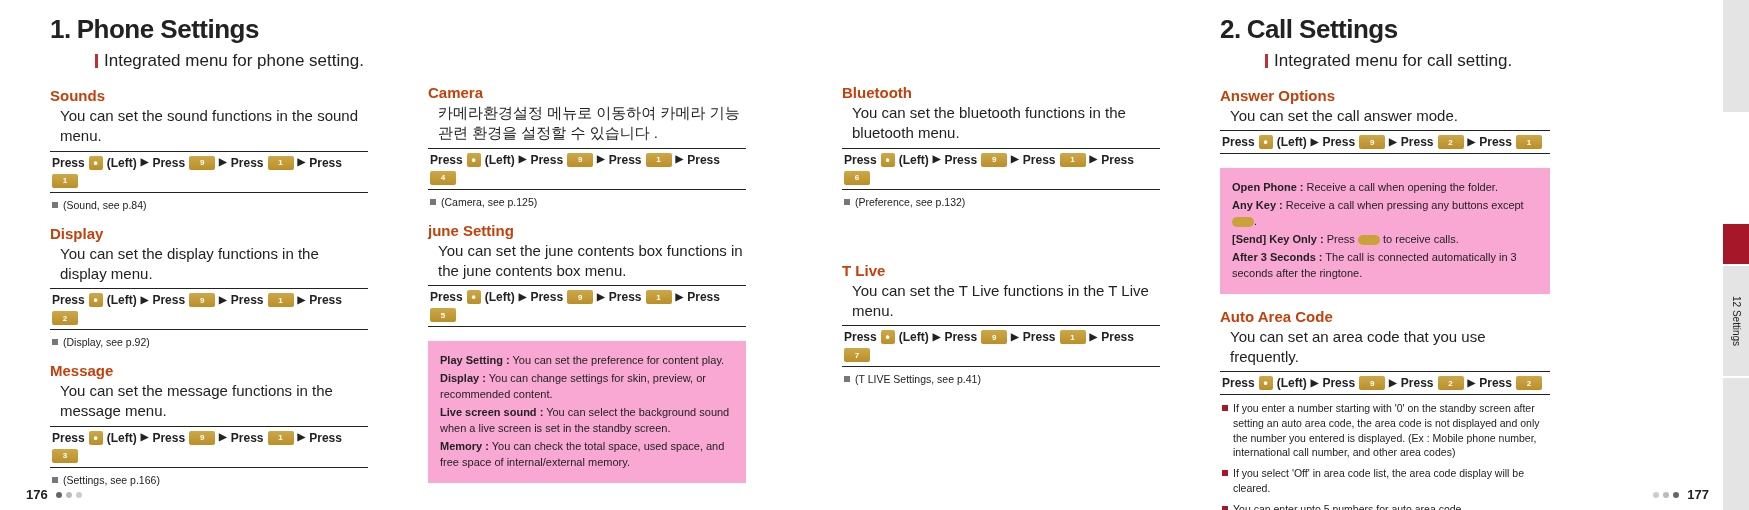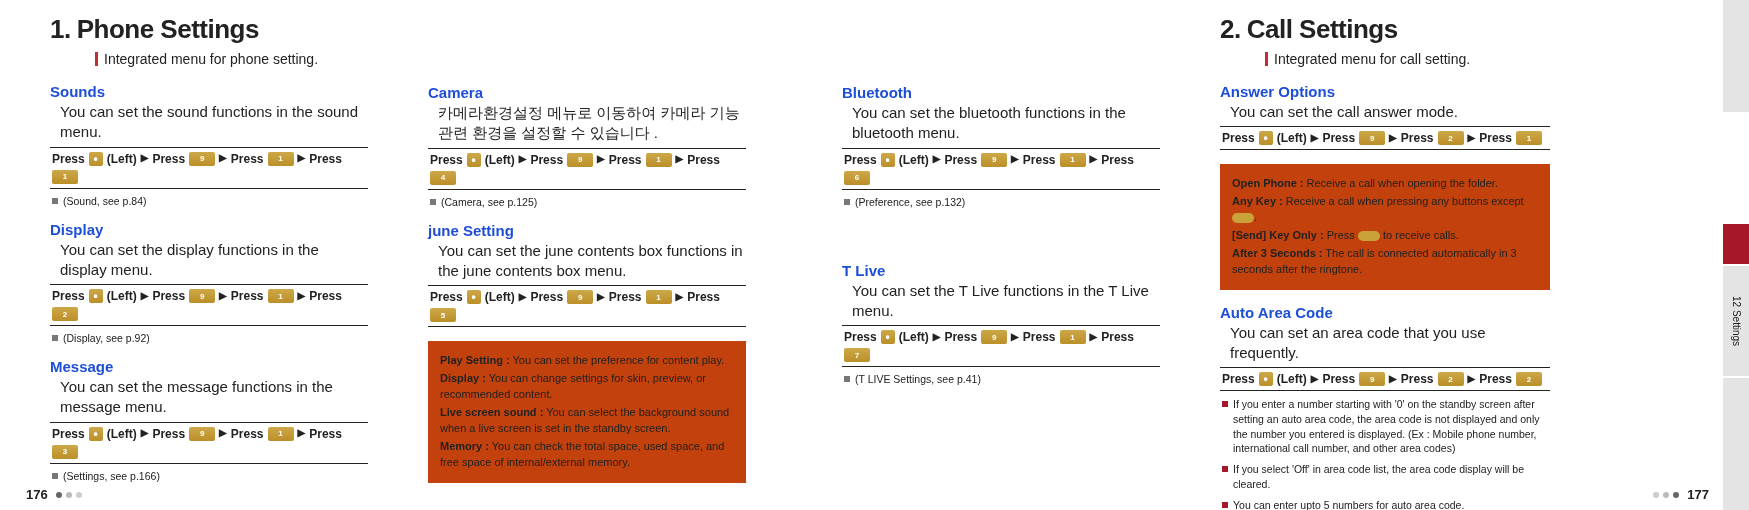--- a/index.html
+++ b/index.html
@@ -32,27 +32,27 @@
     display: flex;
     align-items: baseline;
     gap: 6px;
   }
   .h1 .num { font-size: 26px; font-weight: 800; }
   .sub-bar {
     display: flex;
     align-items: center;
     gap: 6px;
     margin: 6px 0 16px 45px;
-    font-size: 14px;
+    font-size: 17px;
   }
   .sub-bar .vbar {
     width: 3px; height: 14px; background: #c12f36;
   }
   .section-title {
-    color: #1d4ed8;
+    color: #c2410c;
     font-size: 15px;
     font-weight: 700;
     margin: 14px 0 2px 0;
   }
   .section-desc {
     font-size: 15px;
     margin: 0 0 4px 10px;
     line-height: 1.35;
   }
   .press-row {
@@ -96,21 +96,21 @@
     font-size: 10.5px;
     margin: 6px 0 0 2px;
     display: flex;
     gap: 5px;
     text-align: center;
   }
   .note .sq {
     width: 6px; height: 6px; background: #777; margin-top: 3px; flex-shrink:0;
   }
   .infobox {
-    background: #c2410c;
+    background: #f9a8d4;
     font-size: 11px;
     line-height: 1.45;
     padding: 10px 12px;
     margin-top: 14px;
   }
   .infobox .lbl { font-weight: 700; }
   .infobox-row { margin: 2px 0; }
   .footer {
     position: absolute;
     bottom: 8px;

